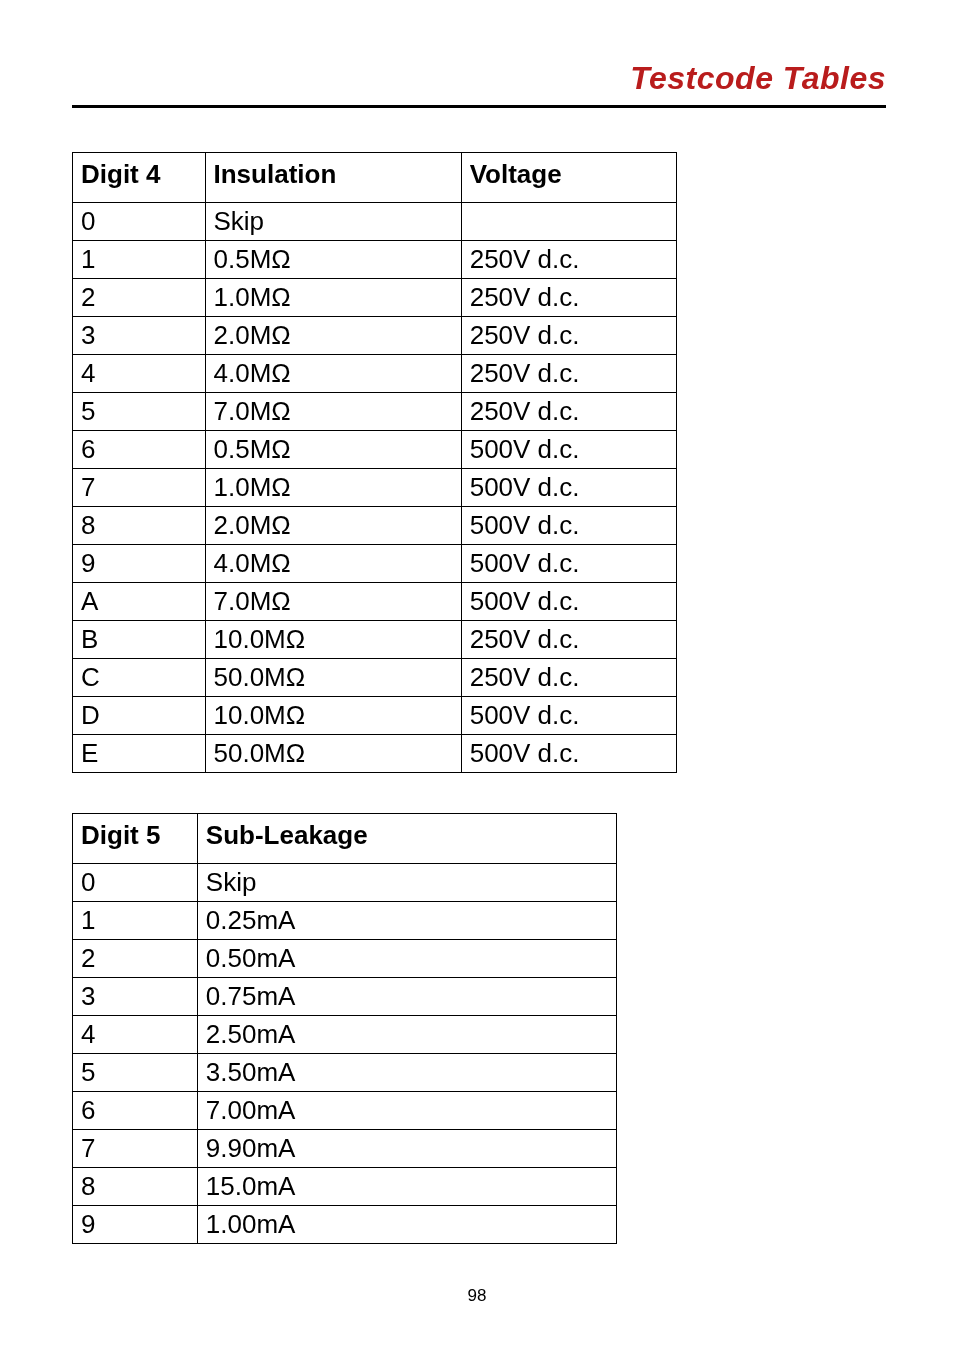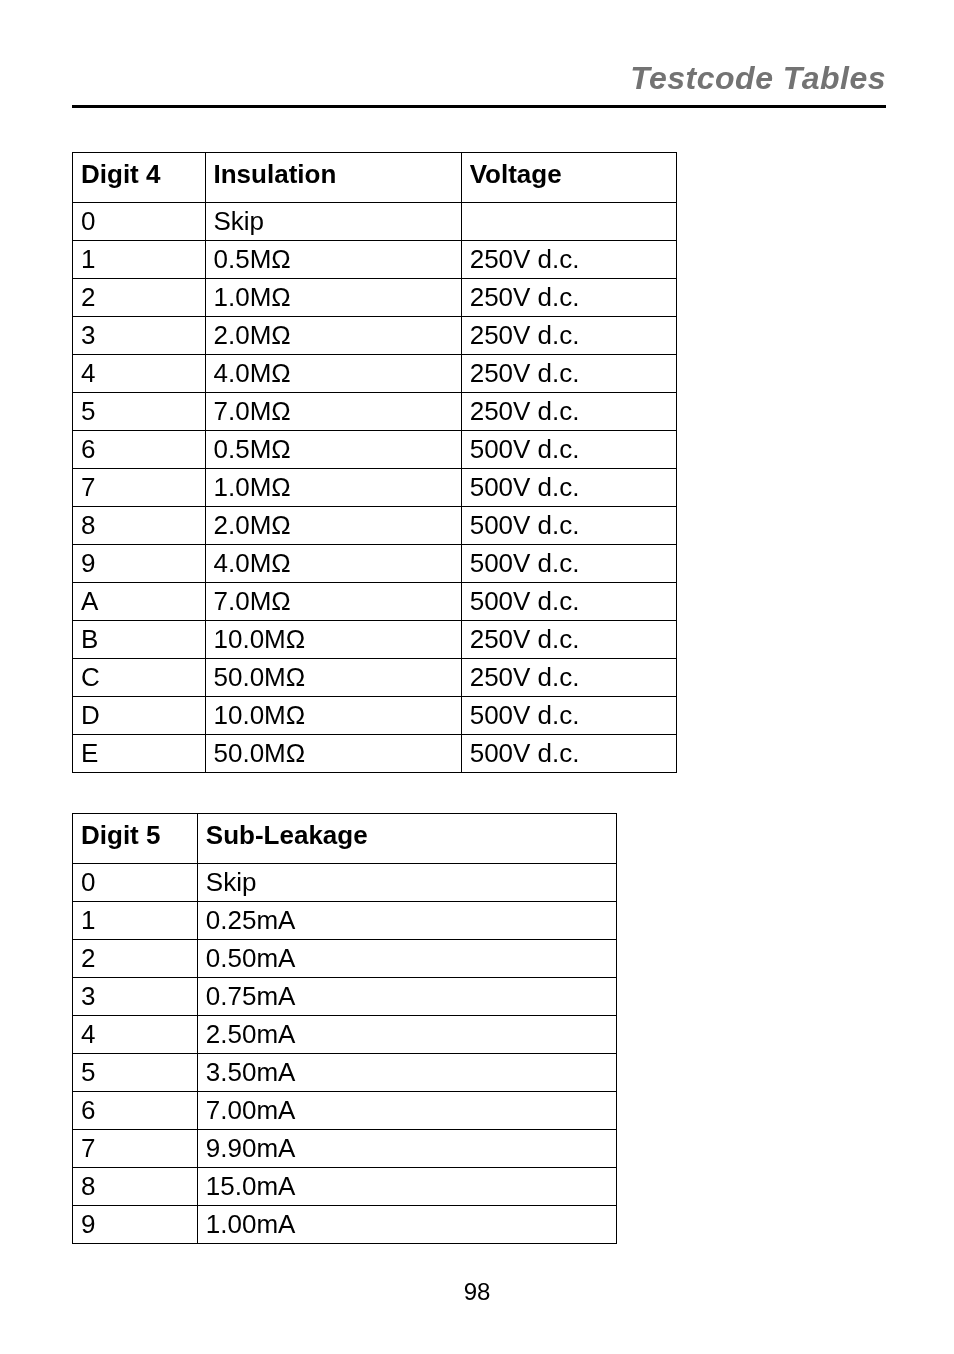--- a/index.html
+++ b/index.html
@@ -18,21 +18,21 @@
     .header {
       border-bottom: 3px solid #000;
       padding-bottom: 8px;
       margin-bottom: 44px;
       text-align: right;
     }
     .header-title {
       font-style: italic;
       font-weight: bold;
       font-size: 32px;
-      color: #737373;
+      color: #b91c1c;
       letter-spacing: 0.5px;
     }
     table {
       border-collapse: collapse;
       width: 605px;
       margin-bottom: 40px;
     }
     table.table1 {
       width: 605px;
       margin-top: 44px;
@@ -68,21 +68,21 @@
     }
     .col-subleakage {
       width: 420px;
     }
     .page-number {
       position: absolute;
       bottom: 48px;
       left: 0;
       right: 0;
       text-align: center;
-      font-size: 24px;
+      font-size: 17px;
       color: #000;
     }
   </style>
 </head>
 <body>
 
 <div class="header">
   <span class="header-title">Testcode Tables</span>
 </div>
 

